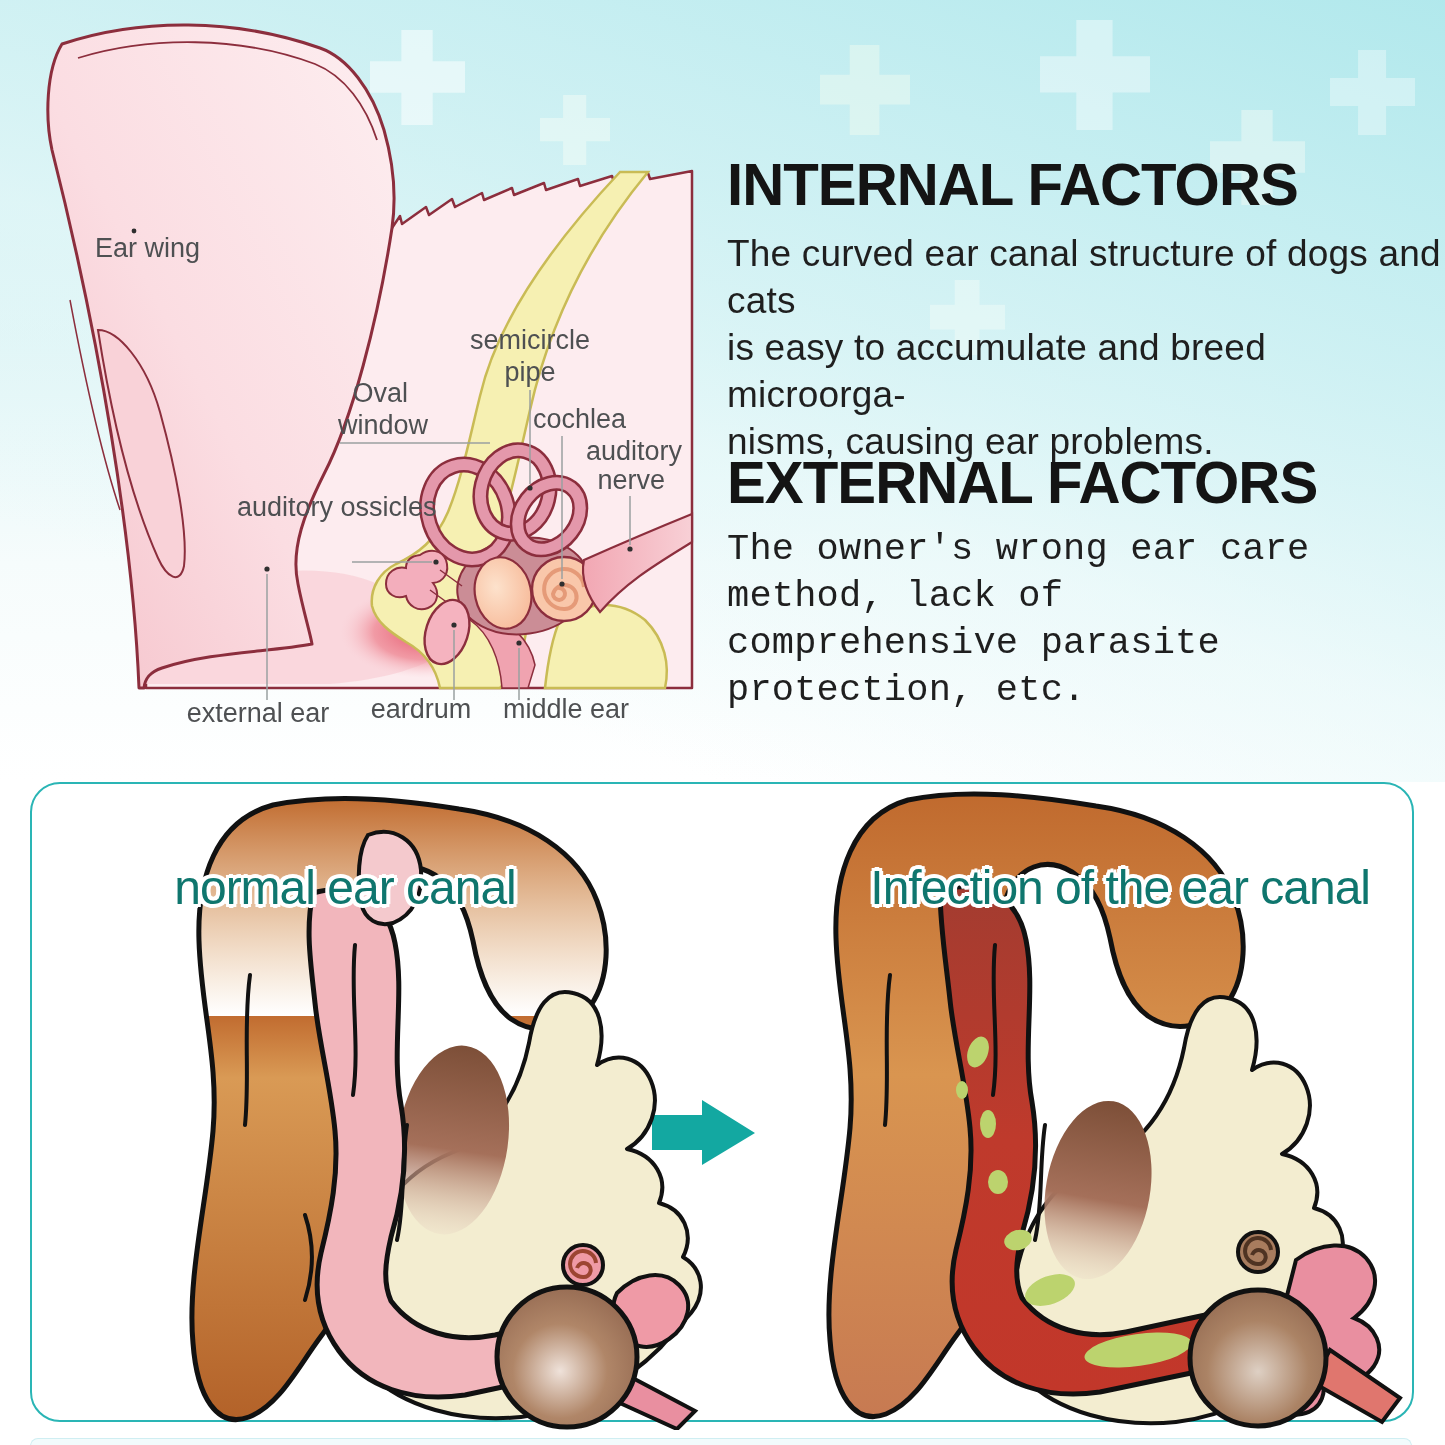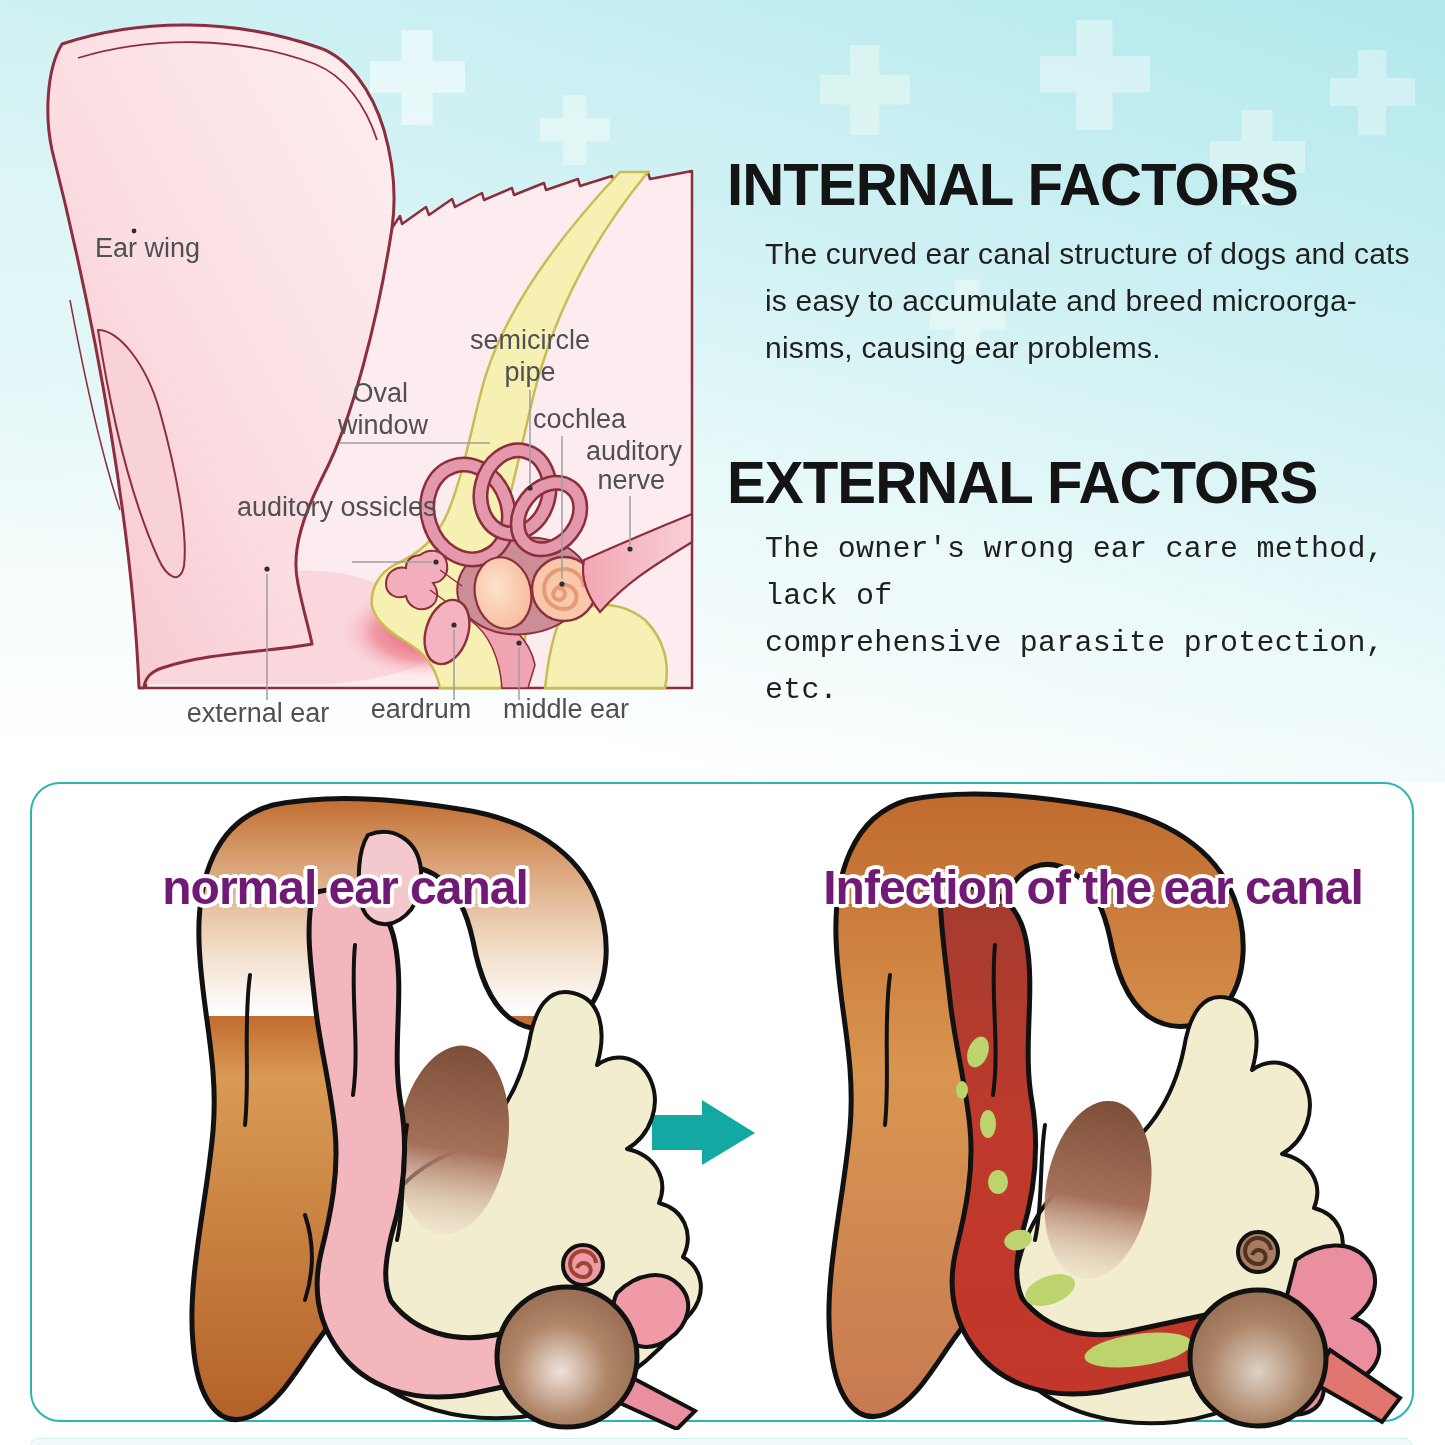--- a/index.html
+++ b/index.html
@@ -9,37 +9,37 @@
   
   .top-section{position:absolute;left:0;top:0;width:1445px;height:782px;
     background:
       linear-gradient(200deg, rgba(176,232,236,.95) 0%, rgba(200,239,242,.85) 28%, rgba(226,247,248,.55) 55%, rgba(255,255,255,0) 80%),
       linear-gradient(180deg,#cdeff1 0%,#e2f6f7 45%,#f6fcfc 72%,#ffffff 100%);}
   .plus{position:absolute;
     clip-path:polygon(33% 0,66% 0,66% 33%,100% 33%,100% 66%,66% 66%,66% 100%,33% 100%,33% 66%,0 66%,0 33%,33% 33%);}
 
   .factor-heading{position:absolute;left:727px;font-size:60px;font-weight:bold;
     color:#141414;letter-spacing:-1px;transform:scaleX(.97);transform-origin:left top;white-space:nowrap;}
-  .factor-body{position:absolute;left:765px;font-size:30px;line-height:47px;color:#1f1f1f;
+  .factor-body{position:absolute;left:727px;font-size:37px;line-height:47px;color:#1f1f1f;
     white-space:pre-line;letter-spacing:.2px;}
 
   
   .anat-label{font-size:27px;fill:#4e5052;}
 
   
   .compare-panel{position:absolute;left:30px;top:782px;width:1380px;height:636px;
     border:2px solid #2ab5b5;border-radius:30px;background:#ffffff;}
   .next-panel-hint{position:absolute;left:30px;top:1438px;width:1380px;height:7px;
     border:1px solid #cfeef2;border-bottom:none;border-radius:22px 22px 0 0;background:#f2fbfc;}
-  .ear-caption{position:absolute;top:860px;font-size:48px;font-weight:bold;color:#701a75;
+  .ear-caption{position:absolute;top:860px;font-size:48px;font-weight:normal;color:#0f766e;
     text-align:center;letter-spacing:-1px;z-index:5;white-space:nowrap;
     text-shadow:-3px -3px 0 #fff,3px -3px 0 #fff,-3px 3px 0 #fff,3px 3px 0 #fff,
                  0 -4px 0 #fff,0 4px 0 #fff,-4px 0 0 #fff,4px 0 0 #fff;}
   .caption-left{left:140px;width:410px;}
-  .caption-right{left:793px;width:600px;}
+  .caption-right{left:770px;width:600px;text-align:right;}
   .cartoon{position:absolute;z-index:2;}
 </style>
 </head>
 <body>
 
 <div class="top-section">
   <div class="plus" style="left:370px;top:30px;width:95px;height:95px;background:rgba(255,255,255,.5);"></div>
   <div class="plus" style="left:540px;top:95px;width:70px;height:70px;background:rgba(240,252,246,.55);"></div>
   <div class="plus" style="left:820px;top:45px;width:90px;height:90px;background:rgba(235,250,240,.55);"></div>
   <div class="plus" style="left:1040px;top:20px;width:110px;height:110px;background:rgba(255,255,255,.4);"></div>

